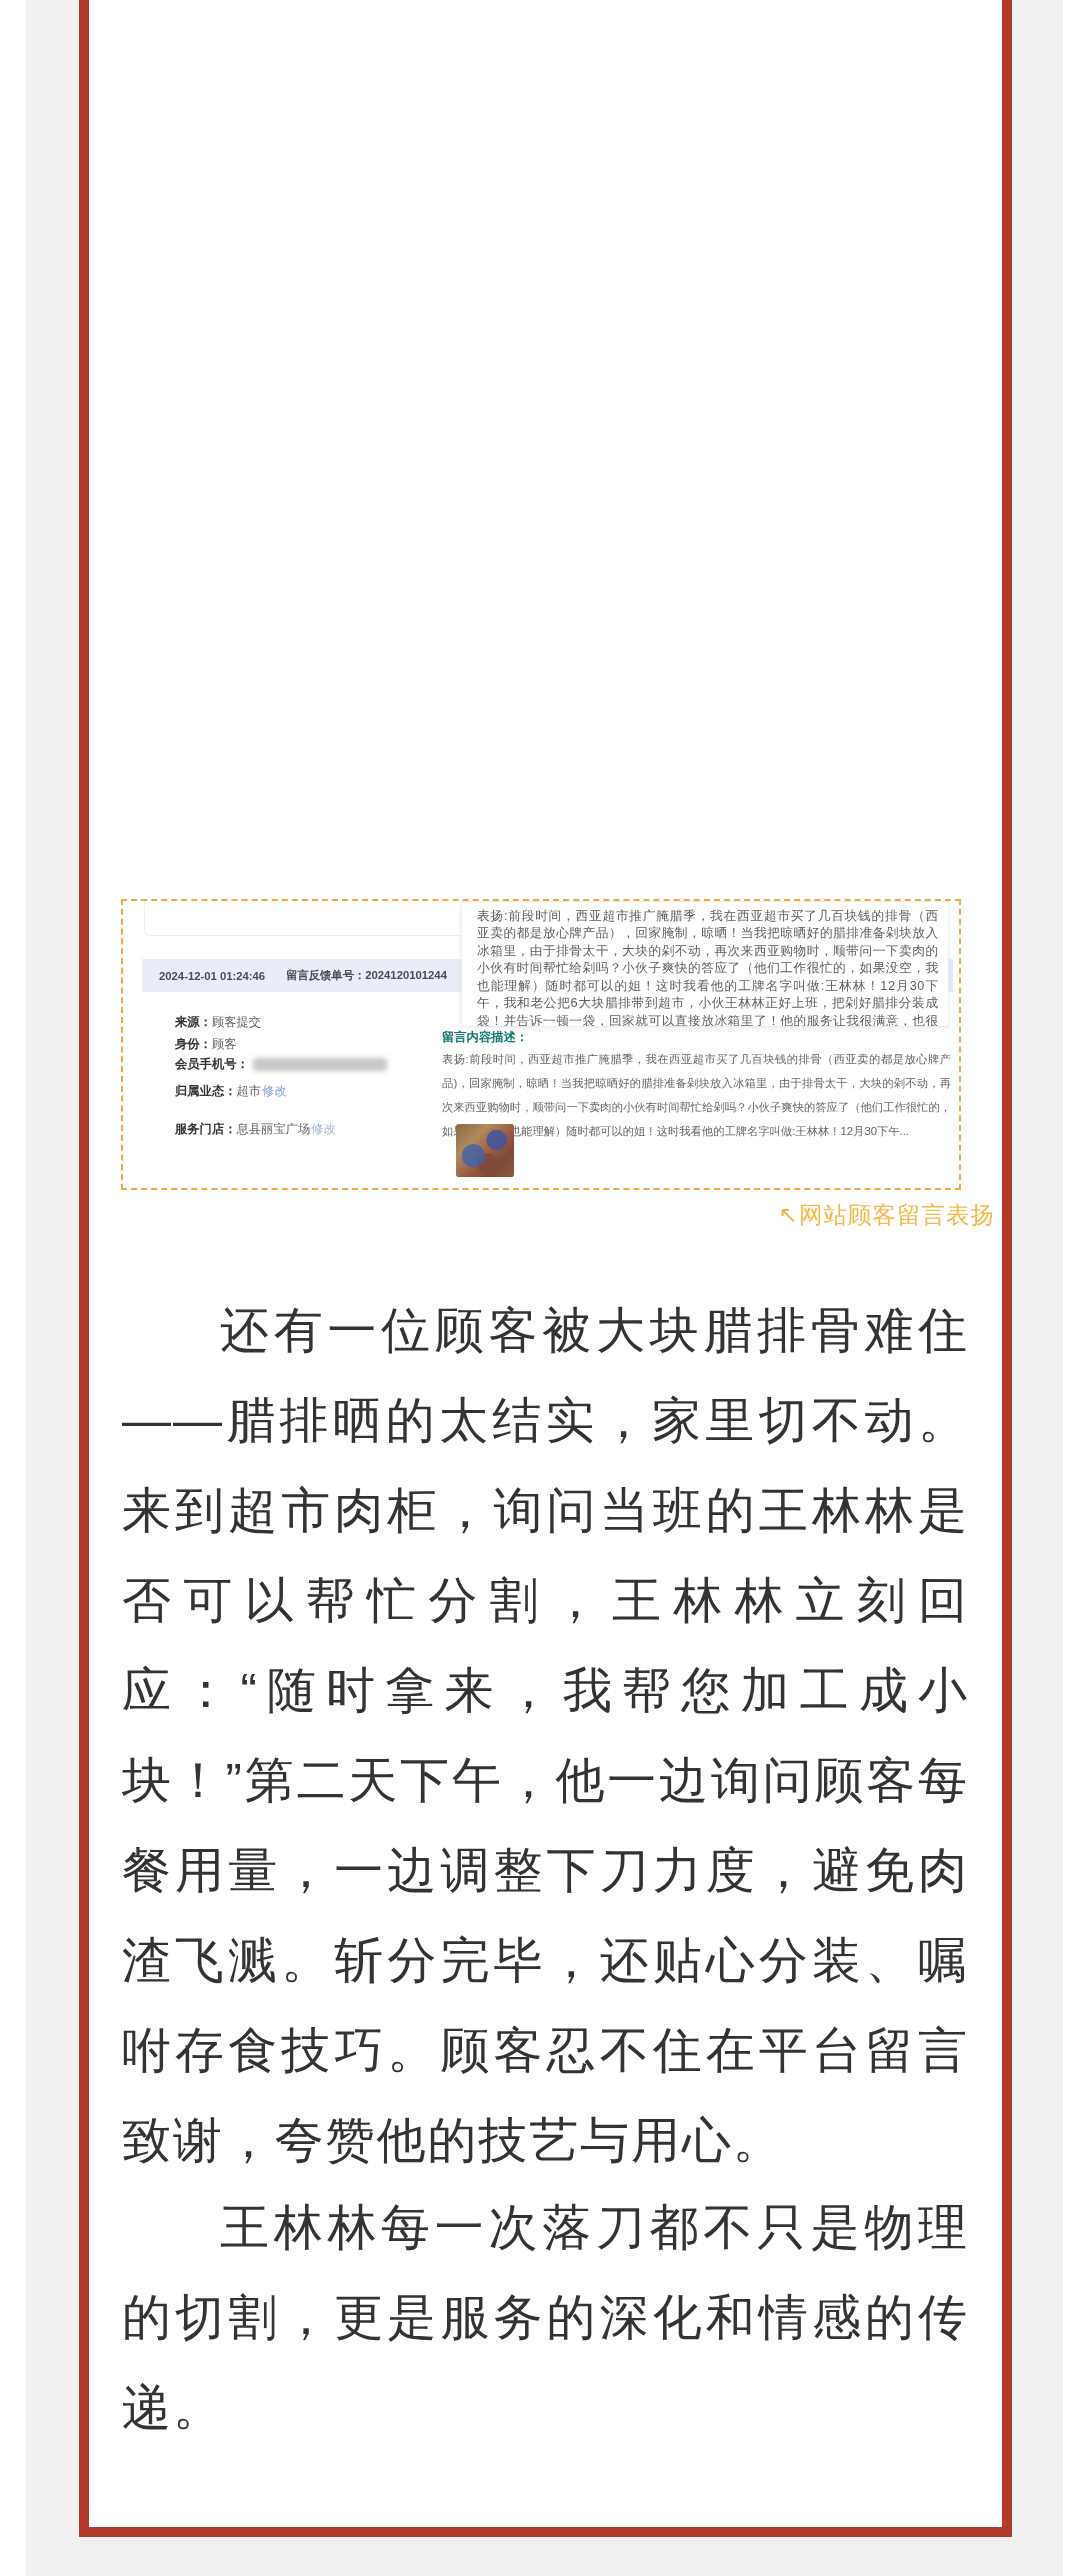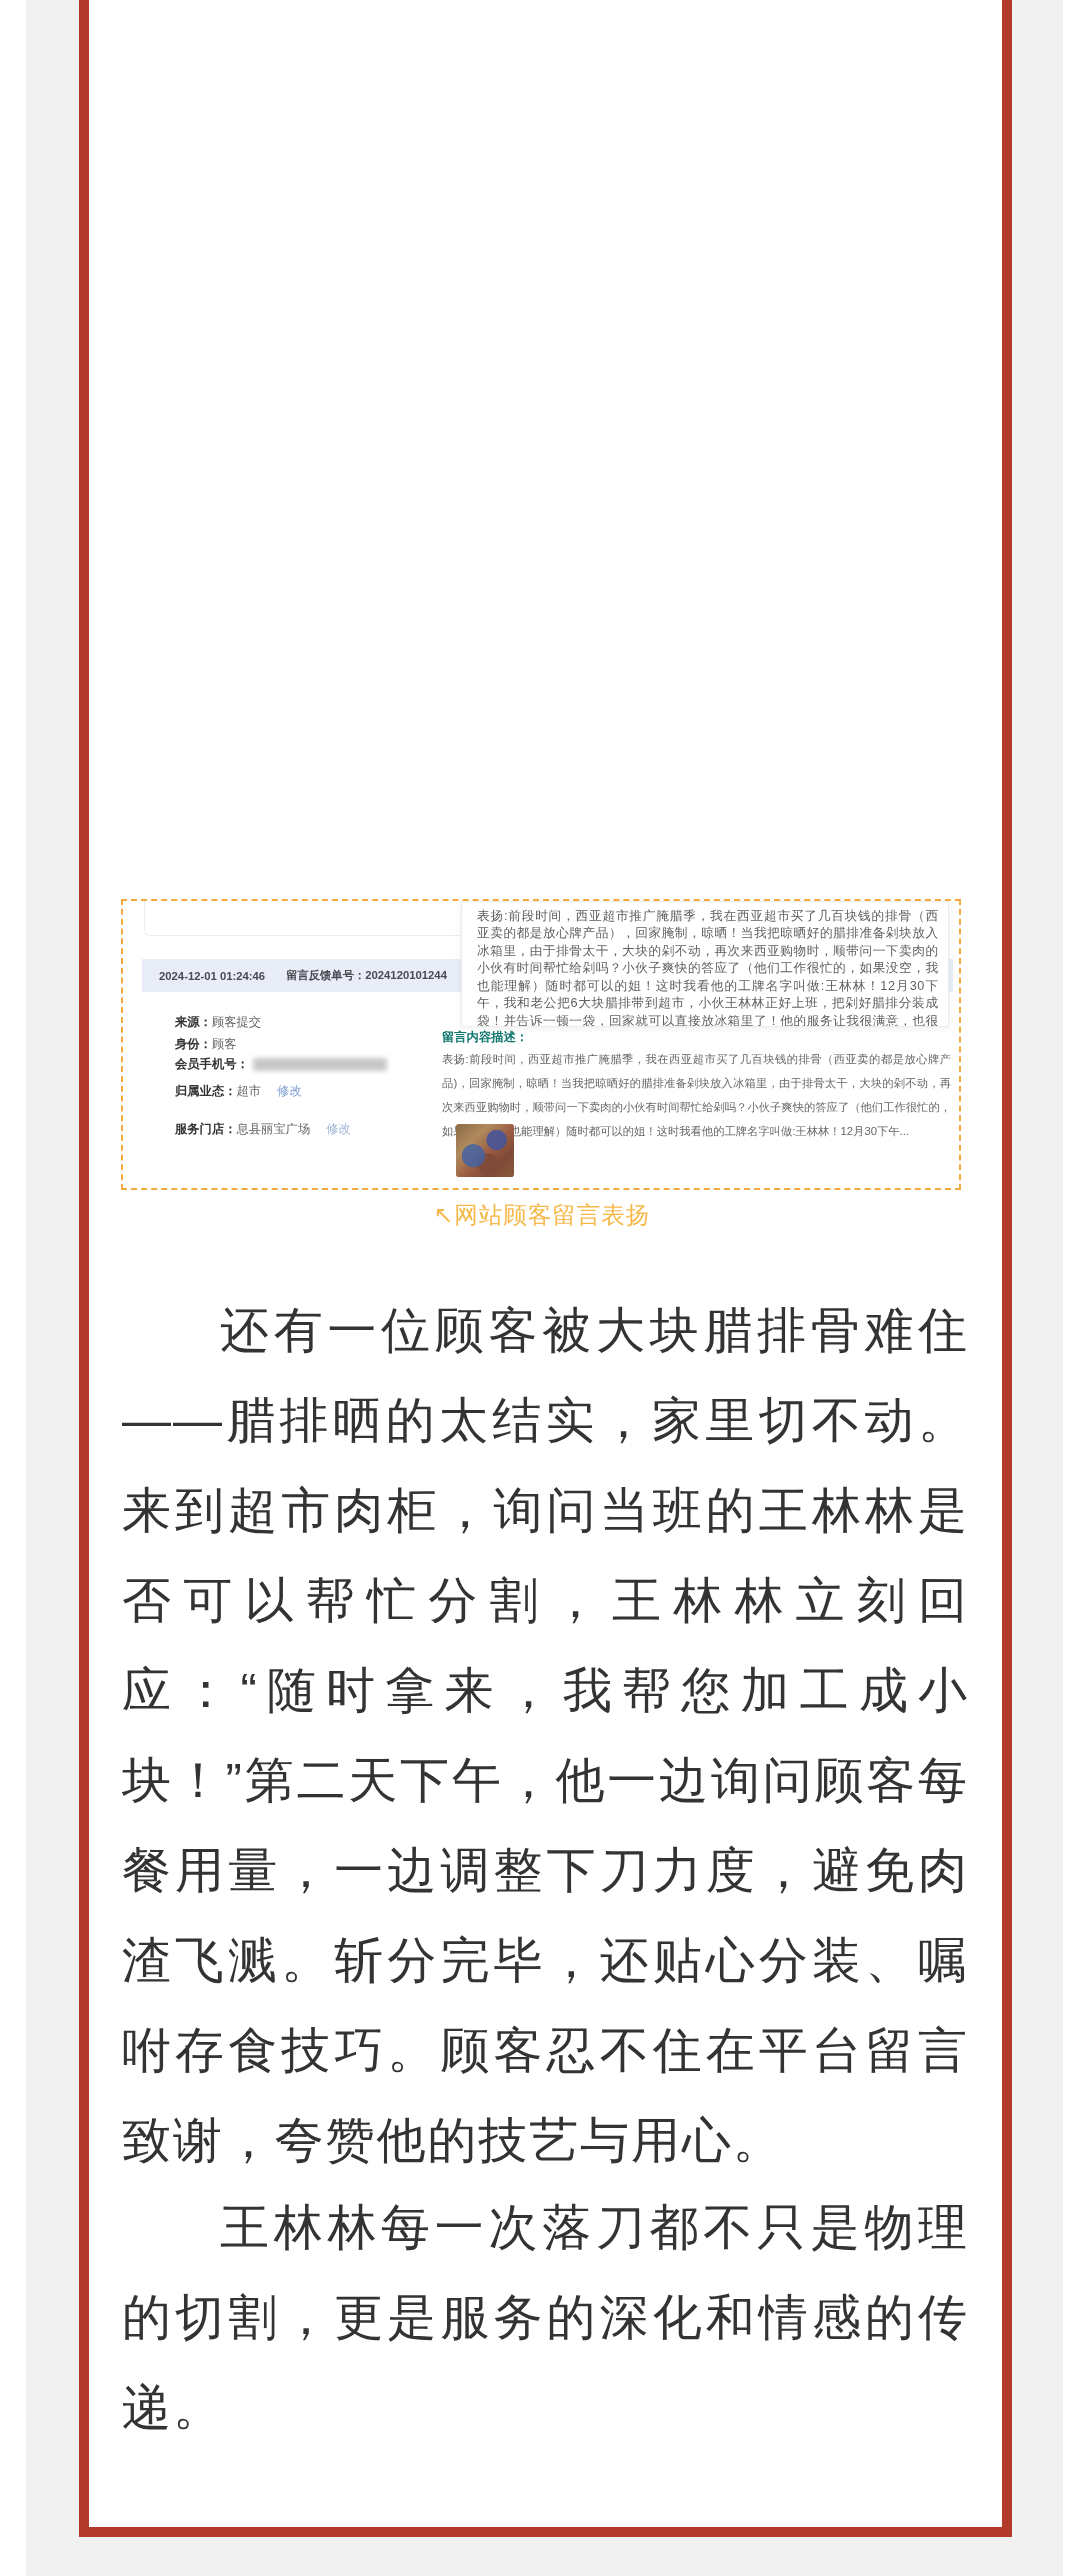--- a/index.html
+++ b/index.html
@@ -25,21 +25,21 @@
   .para{
     position:absolute;left:33px;width:847px;
     font-size:49px;line-height:90px;letter-spacing:1.9px;
     color:#333336;text-align:justify;text-indent:2em;
   }
   #para1{top:19px;}
   #para2{top:1285px;}
   #para3{top:2182px;}
   .caption{
     position:absolute;top:1199px;left:0;width:906px;
-    text-align:center;font-size:23.6px;line-height:32px;
+    text-align:right;font-size:23.6px;line-height:32px;
     color:#f7b84a;letter-spacing:0.9px;
   }
   
   .shot{
     position:absolute;left:32px;top:899px;width:840px;height:291px;
     box-sizing:border-box;border:2.8px dashed #f3a93d;background:#ffffff;
   }
   .shot-inner{position:absolute;left:0;top:0;width:834px;height:286px;overflow:hidden;}
   .shot-topcard{
     position:absolute;left:21px;top:-3.8px;width:458px;height:38px;
@@ -51,21 +51,21 @@
     background:#e9edf8;display:flex;align-items:center;
     font-size:11.3px;color:#4a4a50;font-weight:bold;white-space:nowrap;overflow:hidden;
   }
   .shot-bar .dt{margin-left:17px;}
   .shot-bar .ticket{margin-left:21px;}
   .frow{
     position:absolute;left:52px;height:17px;font-size:12.3px;
     white-space:nowrap;color:#666;
   }
   .frow .flabel{font-weight:bold;color:#333;}
-  .frow .faction{margin-left:16px;color:#7b9bd2;}
+  .frow .faction{margin-left:1px;color:#7b9bd2;}
   .frow .faction.lt{color:#a0b4d8;}
   .blurbox{
     display:inline-block;width:134px;height:13.2px;vertical-align:middle;
     background:#c7c7c9;filter:blur(2.8px);border-radius:1.9px;margin-left:3.8px;
   }
   .tooltip{
     position:absolute;left:338px;top:0;width:488px;height:126px;
     box-sizing:border-box;background:#ffffff;border:0.9px solid #ececec;
     box-shadow:0 1.9px 7.5px rgba(0,0,0,0.07);
     padding:5.7px 9.4px 5.7px 15px;

